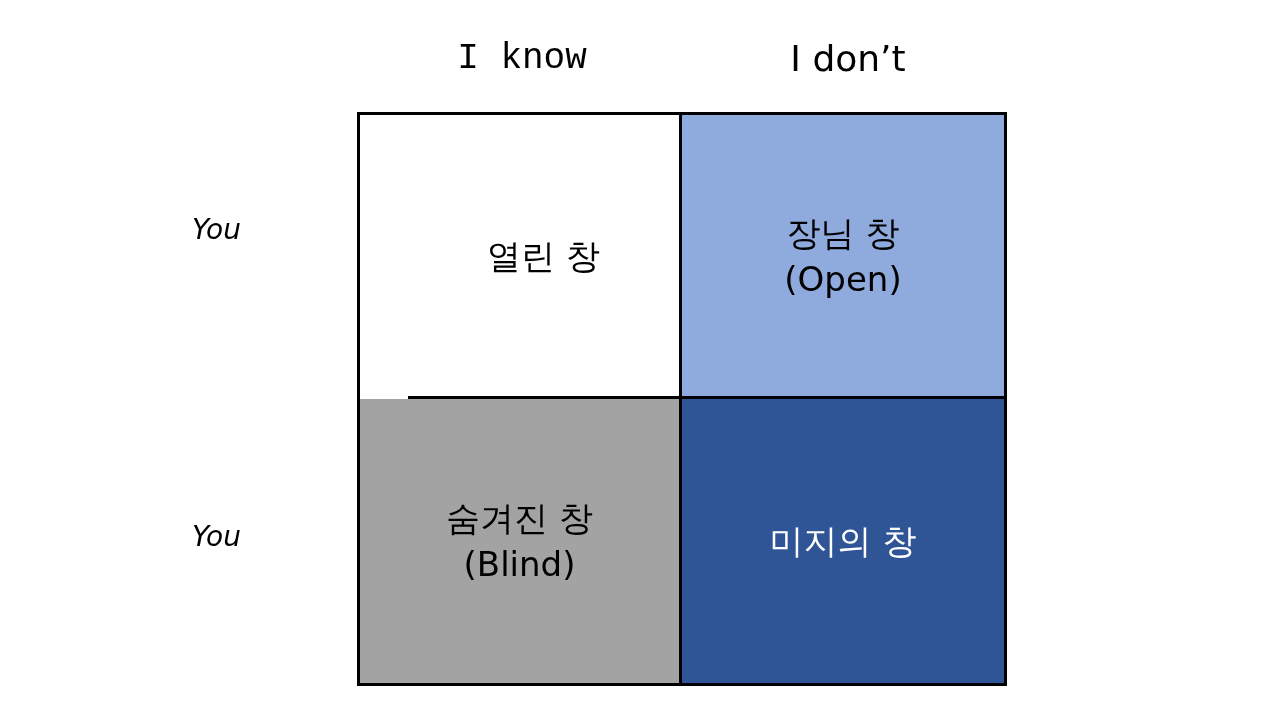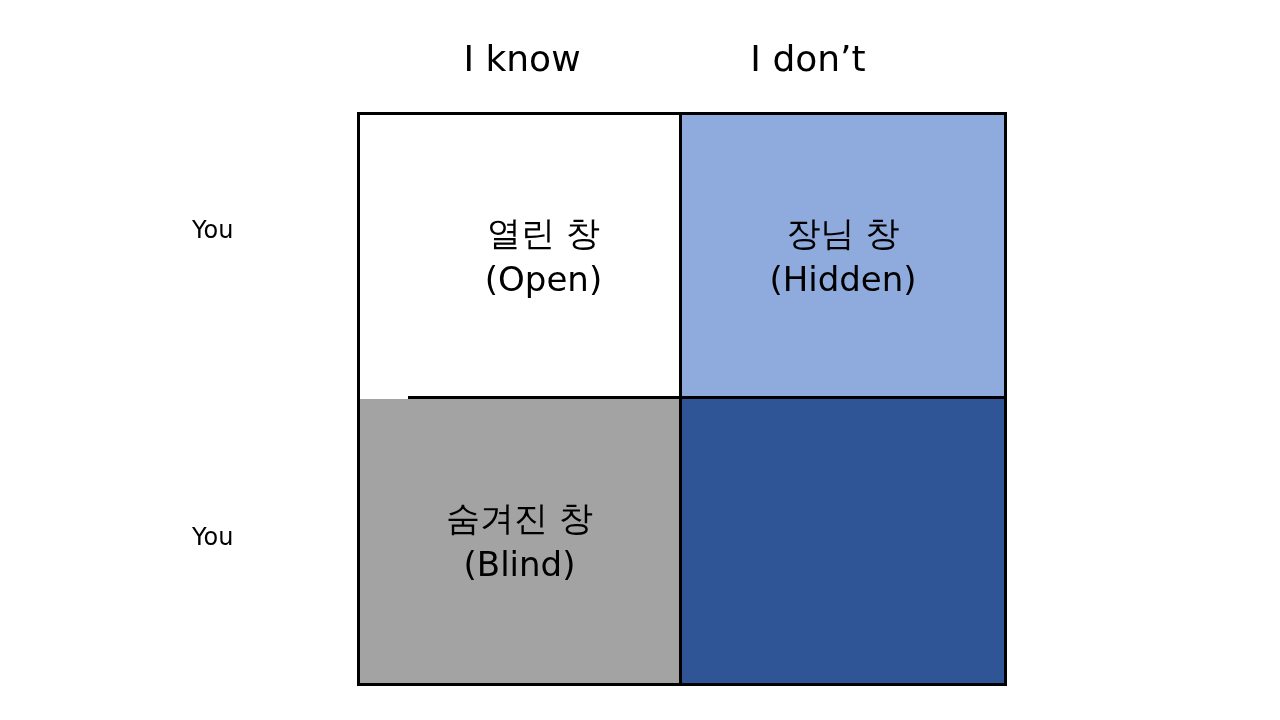--- a/index.html
+++ b/index.html
@@ -1,48 +1,48 @@
 <!DOCTYPE html>
 <html><head>
 <meta charset="utf-8">
 <style>
   html,body{margin:0;padding:0;}
   body{width:1280px;height:720px;background:#ffffff;position:relative;overflow:hidden;
        font-family:"DejaVu Sans","Liberation Sans",sans-serif;color:#000;}
   .col-label{position:absolute;top:38px;font-size:36px;text-align:center;width:320px;}
-  .row-label{position:absolute;left:192px;font-size:24px;line-height:46px;}
+  .row-label{position:absolute;left:192px;font-size:28px;line-height:46px;font-style:italic;}
   .grid{position:absolute;left:357px;top:112px;width:644px;height:568px;border:3px solid #000;
         display:grid;grid-template-columns:322px 322px;grid-template-rows:284px 284px;}
   .cell{display:flex;flex-direction:column;align-items:center;justify-content:center;
         font-size:34px;line-height:46px;box-sizing:border-box;}
   .c-tl{border-right:3px solid #000;border-bottom:3px solid #000000;margin-left:48px;}
   .c-tr{border-bottom:3px solid #000;}
   .c-bl{border-right:3px solid #000;}
 </style>
 </head>
 <body>
 
-<div class="col-label" style="left:362px;">I know</div>
-<div class="col-label" style="left:648px;">I don’t</div>
+<div class="col-label" style="left:362px;font-family:Liberation Mono, monospace;">I know</div>
+<div class="col-label" style="left:688px;">I don’t</div>
 
 <div class="row-label" style="top:207px;">
   <div>You</div>
 </div>
 <div class="row-label" style="top:514px;">
   <div>You</div>
 </div>
 
 <div class="grid">
   <div class="cell c-tl" style="background:#ffffff;color:#000;">
     <div>열린 창</div>
-    <div>(Open)</div>
   </div>
   <div class="cell c-tr" style="background:#8faadc;color:#000;">
     <div>장님 창</div>
-    <div>(Hidden)</div>
+    <div>(Open)</div>
   </div>
   <div class="cell c-bl" style="background:#a3a3a3;color:#000;">
     <div>숨겨진 창</div>
     <div>(Blind)</div>
   </div>
   <div class="cell" style="background:#2f5597;color:#fff;">
+    <div>미지의 창</div>
   </div>
 </div>
 
 </body></html>

